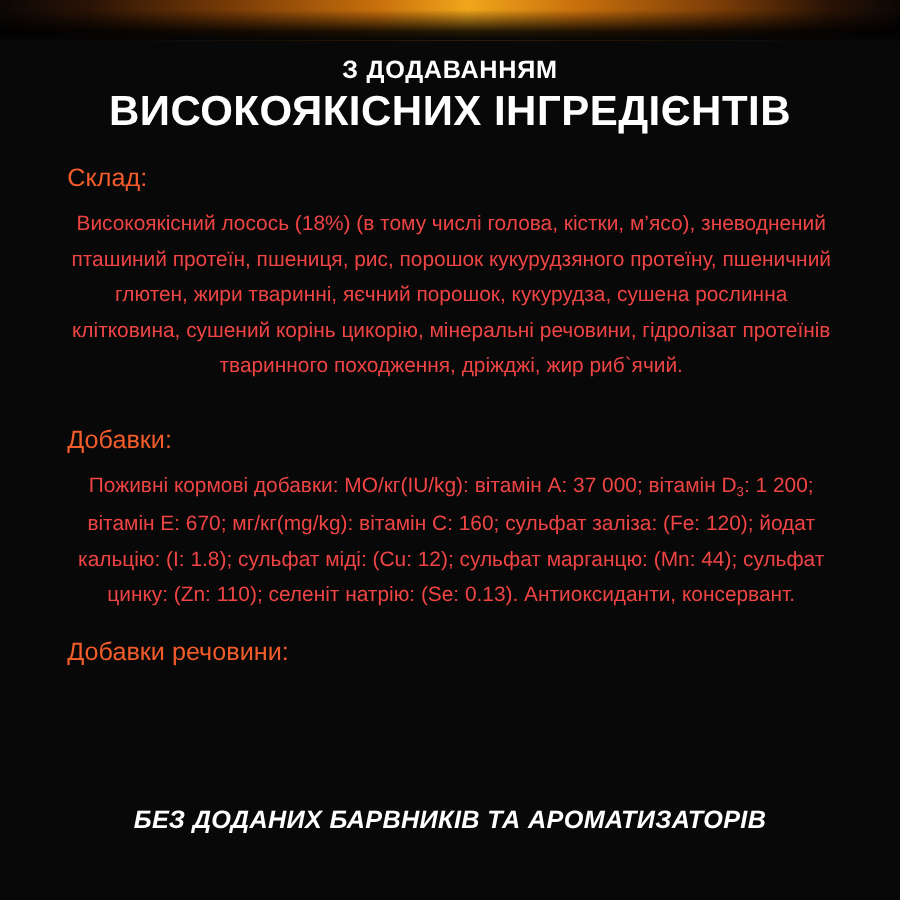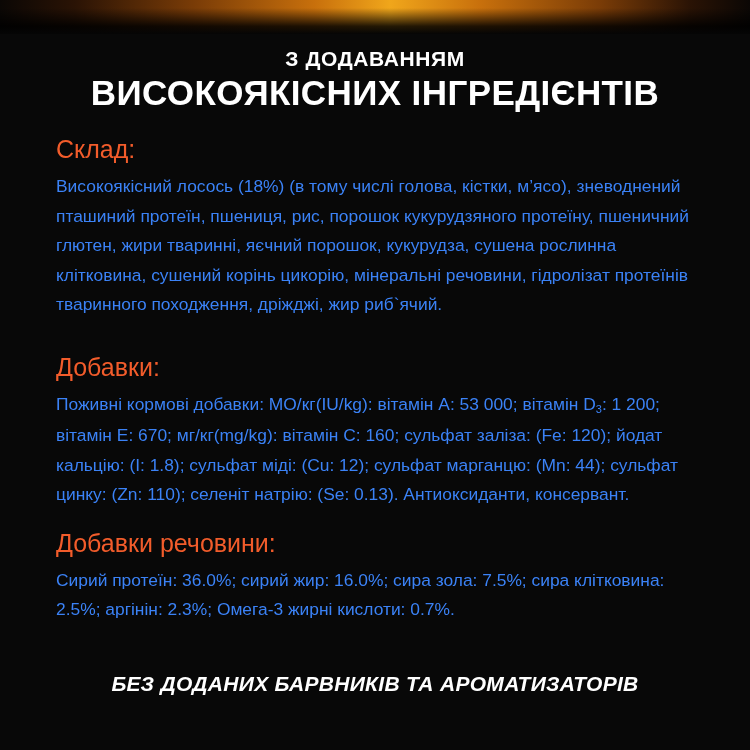--- a/index.html
+++ b/index.html
@@ -75,32 +75,32 @@
     position: absolute;
     top: 132px;
     left: 56px;
     width: 640px;
   }
 
   .section { margin-bottom: 4px; }
 
   .section-title {
     color: #f25c2b;
-    font-size: 25px;
+    font-size: 21px;
     font-weight: normal;
     line-height: 34px;
     margin-bottom: 6px;
   }
 
   .section-body {
-    color: #3b82f6;
+    color: #ef4444;
     font-size: 17.4px;
     line-height: 29.5px;
     font-weight: normal;
-    text-align: left;
+    text-align: center;
   }
   .section-body sub {
     font-size: 11px;
     vertical-align: baseline;
     position: relative;
     top: 3px;
   }
 
   .sec-composition { margin-bottom: 18px; }
   .sec-additives { margin-top: 30px; margin-bottom: 16px; }
@@ -133,25 +133,24 @@
 
   <div class="content">
 
     <div class="section sec-composition">
       <div class="section-title">Склад:</div>
       <div class="section-body">Високоякісний лосось (18%) (в тому числі голова, кістки, м’ясо), зневоднений пташиний протеїн, пшениця, рис, порошок кукурудзяного протеїну, пшеничний глютен, жири тваринні, яєчний порошок, кукурудза, сушена рослинна клітковина, сушений корінь цикорію, мінеральні речовини, гідролізат протеїнів тваринного походження, дріжджі, жир риб`ячий.</div>
     </div>
 
     <div class="section sec-additives">
       <div class="section-title">Добавки:</div>
-      <div class="section-body"><span>Поживні кормові добавки: МО/кг(IU/kg): вітамін A: 53 000; вітамін D</span><sub>3</sub><span>: 1 200; вітамін E: 670; мг/кг(mg/kg): вітамін C: 160; сульфат заліза: (Fe: 120); йодат кальцію: (I: 1.8); сульфат міді: (Cu: 12); сульфат марганцю: (Mn: 44); сульфат цинку: (Zn: 110); селеніт натрію: (Se: 0.13). Антиоксиданти, консервант.</span></div>
+      <div class="section-body"><span>Поживні кормові добавки: МО/кг(IU/kg): вітамін A: 37 000; вітамін D</span><sub>3</sub><span>: 1 200; вітамін E: 670; мг/кг(mg/kg): вітамін C: 160; сульфат заліза: (Fe: 120); йодат кальцію: (I: 1.8); сульфат міді: (Cu: 12); сульфат марганцю: (Mn: 44); сульфат цинку: (Zn: 110); селеніт натрію: (Se: 0.13). Антиоксиданти, консервант.</span></div>
     </div>
 
     <div class="section sec-nutrients">
       <div class="section-title">Добавки речовини:</div>
-      <div class="section-body">Сирий протеїн: 36.0%; сирий жир: 16.0%; сира зола: 7.5%; сира клітковина: 2.5%; аргінін: 2.3%; Омега-3 жирні кислоти: 0.7%.</div>
     </div>
 
   </div>
 
   <div class="footer">БЕЗ ДОДАНИХ БАРВНИКІВ ТА АРОМАТИЗАТОРІВ</div>
 
 </div>
 
 </body></html>

